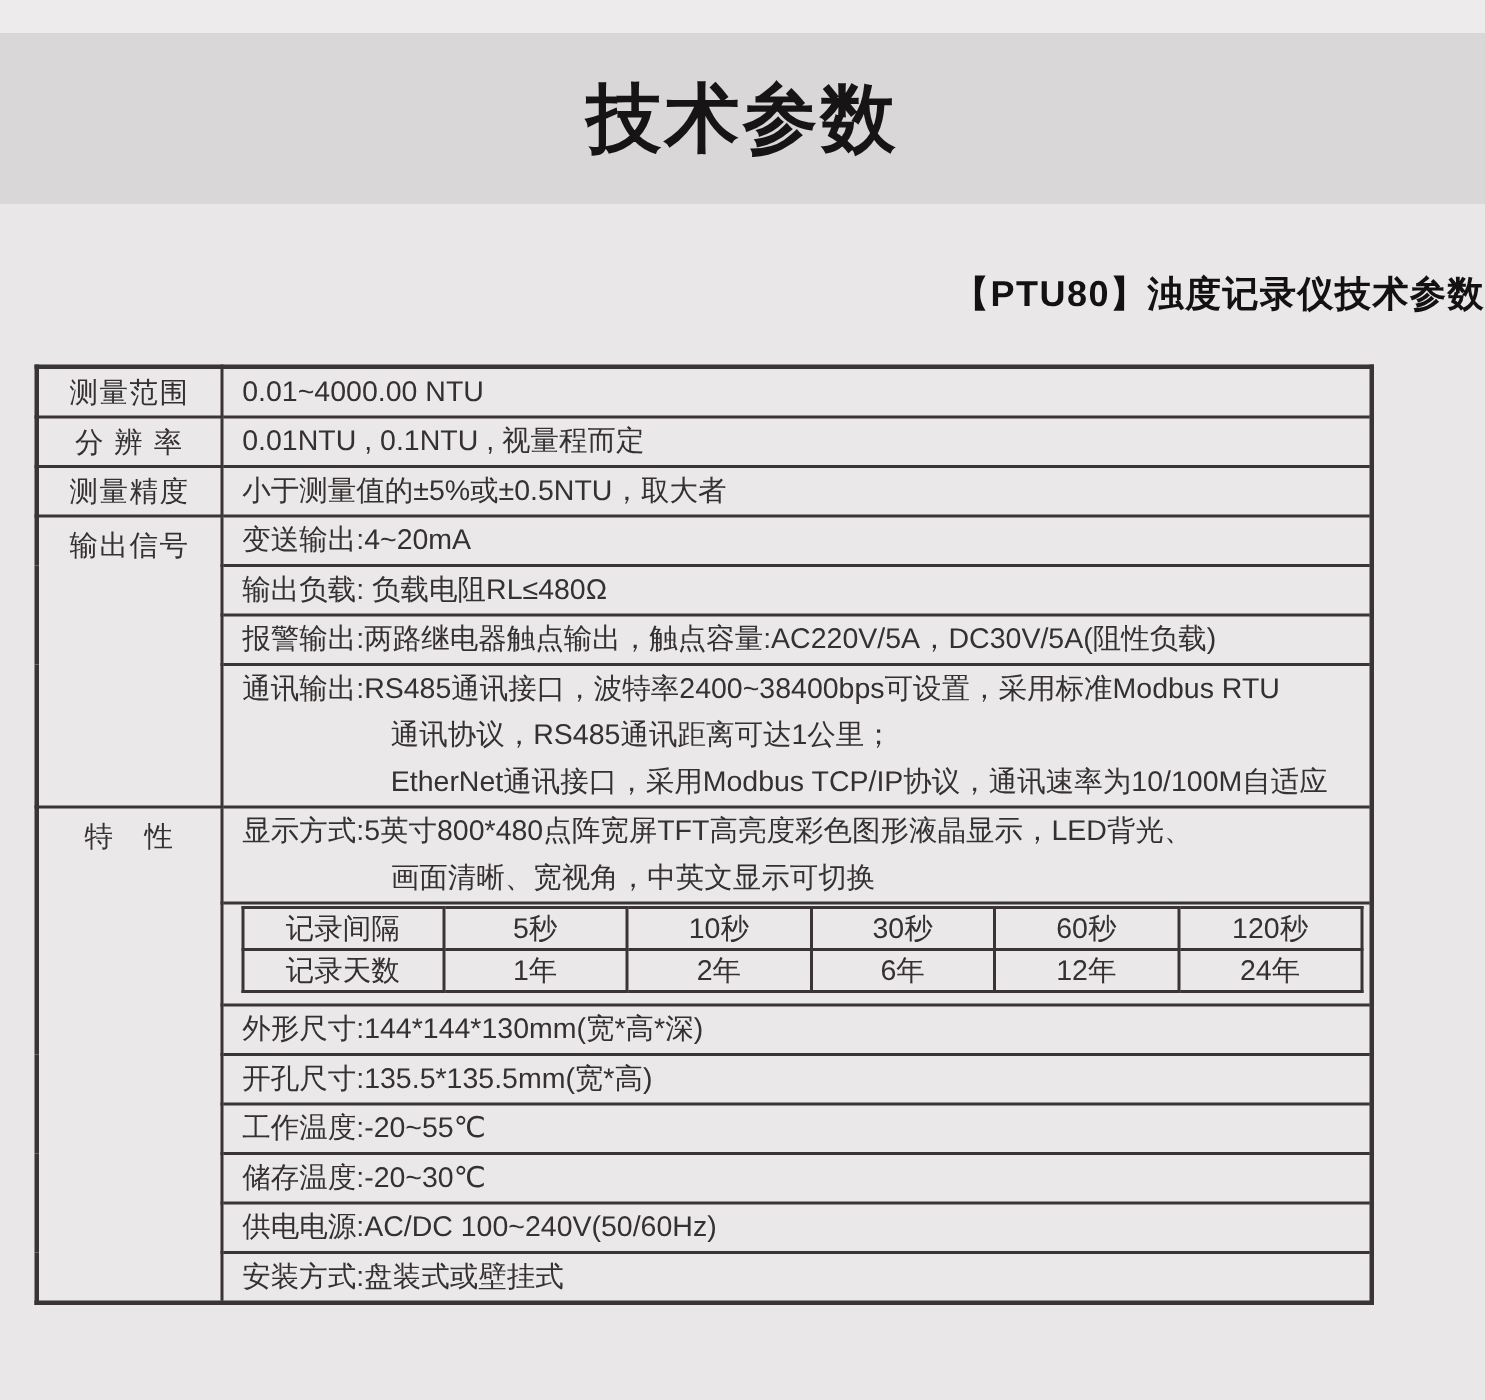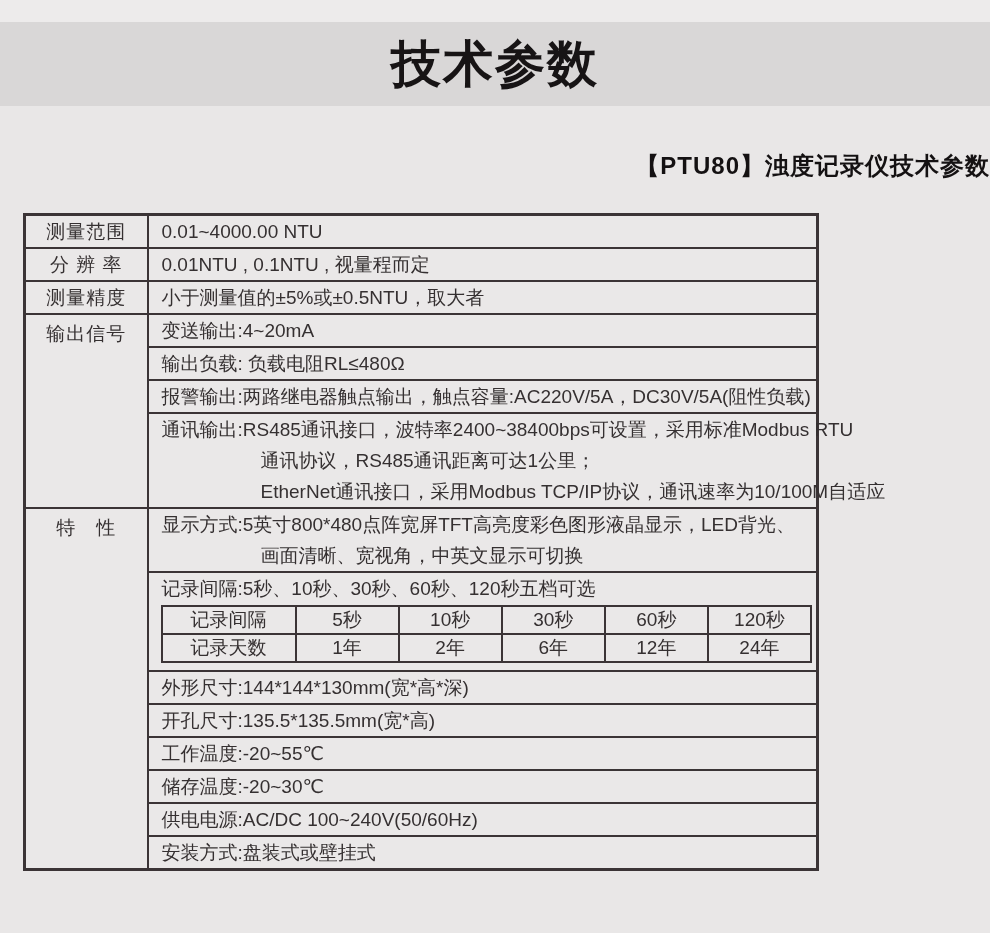--- a/index.html
+++ b/index.html
@@ -5,36 +5,36 @@
   html, body { margin: 0; padding: 0; }
   body {
     width: 990px; height: 933px;
     background: #e9e7e7;
     font-family: "Liberation Sans", "DejaVu Sans", sans-serif;
     color: #353031;
     overflow: hidden;
   }
   .top-strip { height: 22px; background: #edebeb; }
   .banner {
-    height: 84px; background: #d9d7d7;
+    height: 114px; background: #d9d7d7;
     display: flex; flex-direction: column; align-items: center; justify-content: center; text-align: right;
   }
   .banner-title {
     font-size: 50px; font-weight: bold; color: #171415;
     letter-spacing: 2px; line-height: 1.05;
   }
   .banner-subtitle { font-size: 22px; color: #393636; margin-top: 3px; }
   .section-title {
     margin-top: 44px; text-align: right;
     font-size: 24px; font-weight: bold; color: #141112; letter-spacing: 1px;
   }
   .spec-wrap { margin: 31px 0 0 23px; }
   table.spec {
     border-collapse: collapse; table-layout: fixed;
-    width: 796px; background: #eae8e8;
+    width: 893px; background: #eae8e8;
     border: 3px solid #3b3436;
   }
   table.spec > tbody > tr > td {
     border: 2px solid #3b3436;
     font-size: 19px; color: #353031;
   }
   td.label {
     text-align: center; vertical-align: middle; padding: 0;
     letter-spacing: 1px;
   }
@@ -119,21 +119,20 @@
 
       <tr>
         <td class="label top" rowspan="8">特　性</td>
         <td class="value">
           <div class="line">显示方式:5英寸800*480点阵宽屏TFT高亮度彩色图形液晶显示，LED背光、</div>
           <div class="line cont">画面清晰、宽视角，中英文显示可切换</div>
         </td>
       </tr>
       <tr>
         <td class="value record">
-          <div class="line">记录间隔:5秒、10秒、30秒、60秒、120秒五档可选</div>
           <table class="nested">
             <colgroup>
                 <col style="width:134px">
                 <col>
                 <col>
                 <col>
                 <col>
                 <col>
               </colgroup>
             <tbody>

